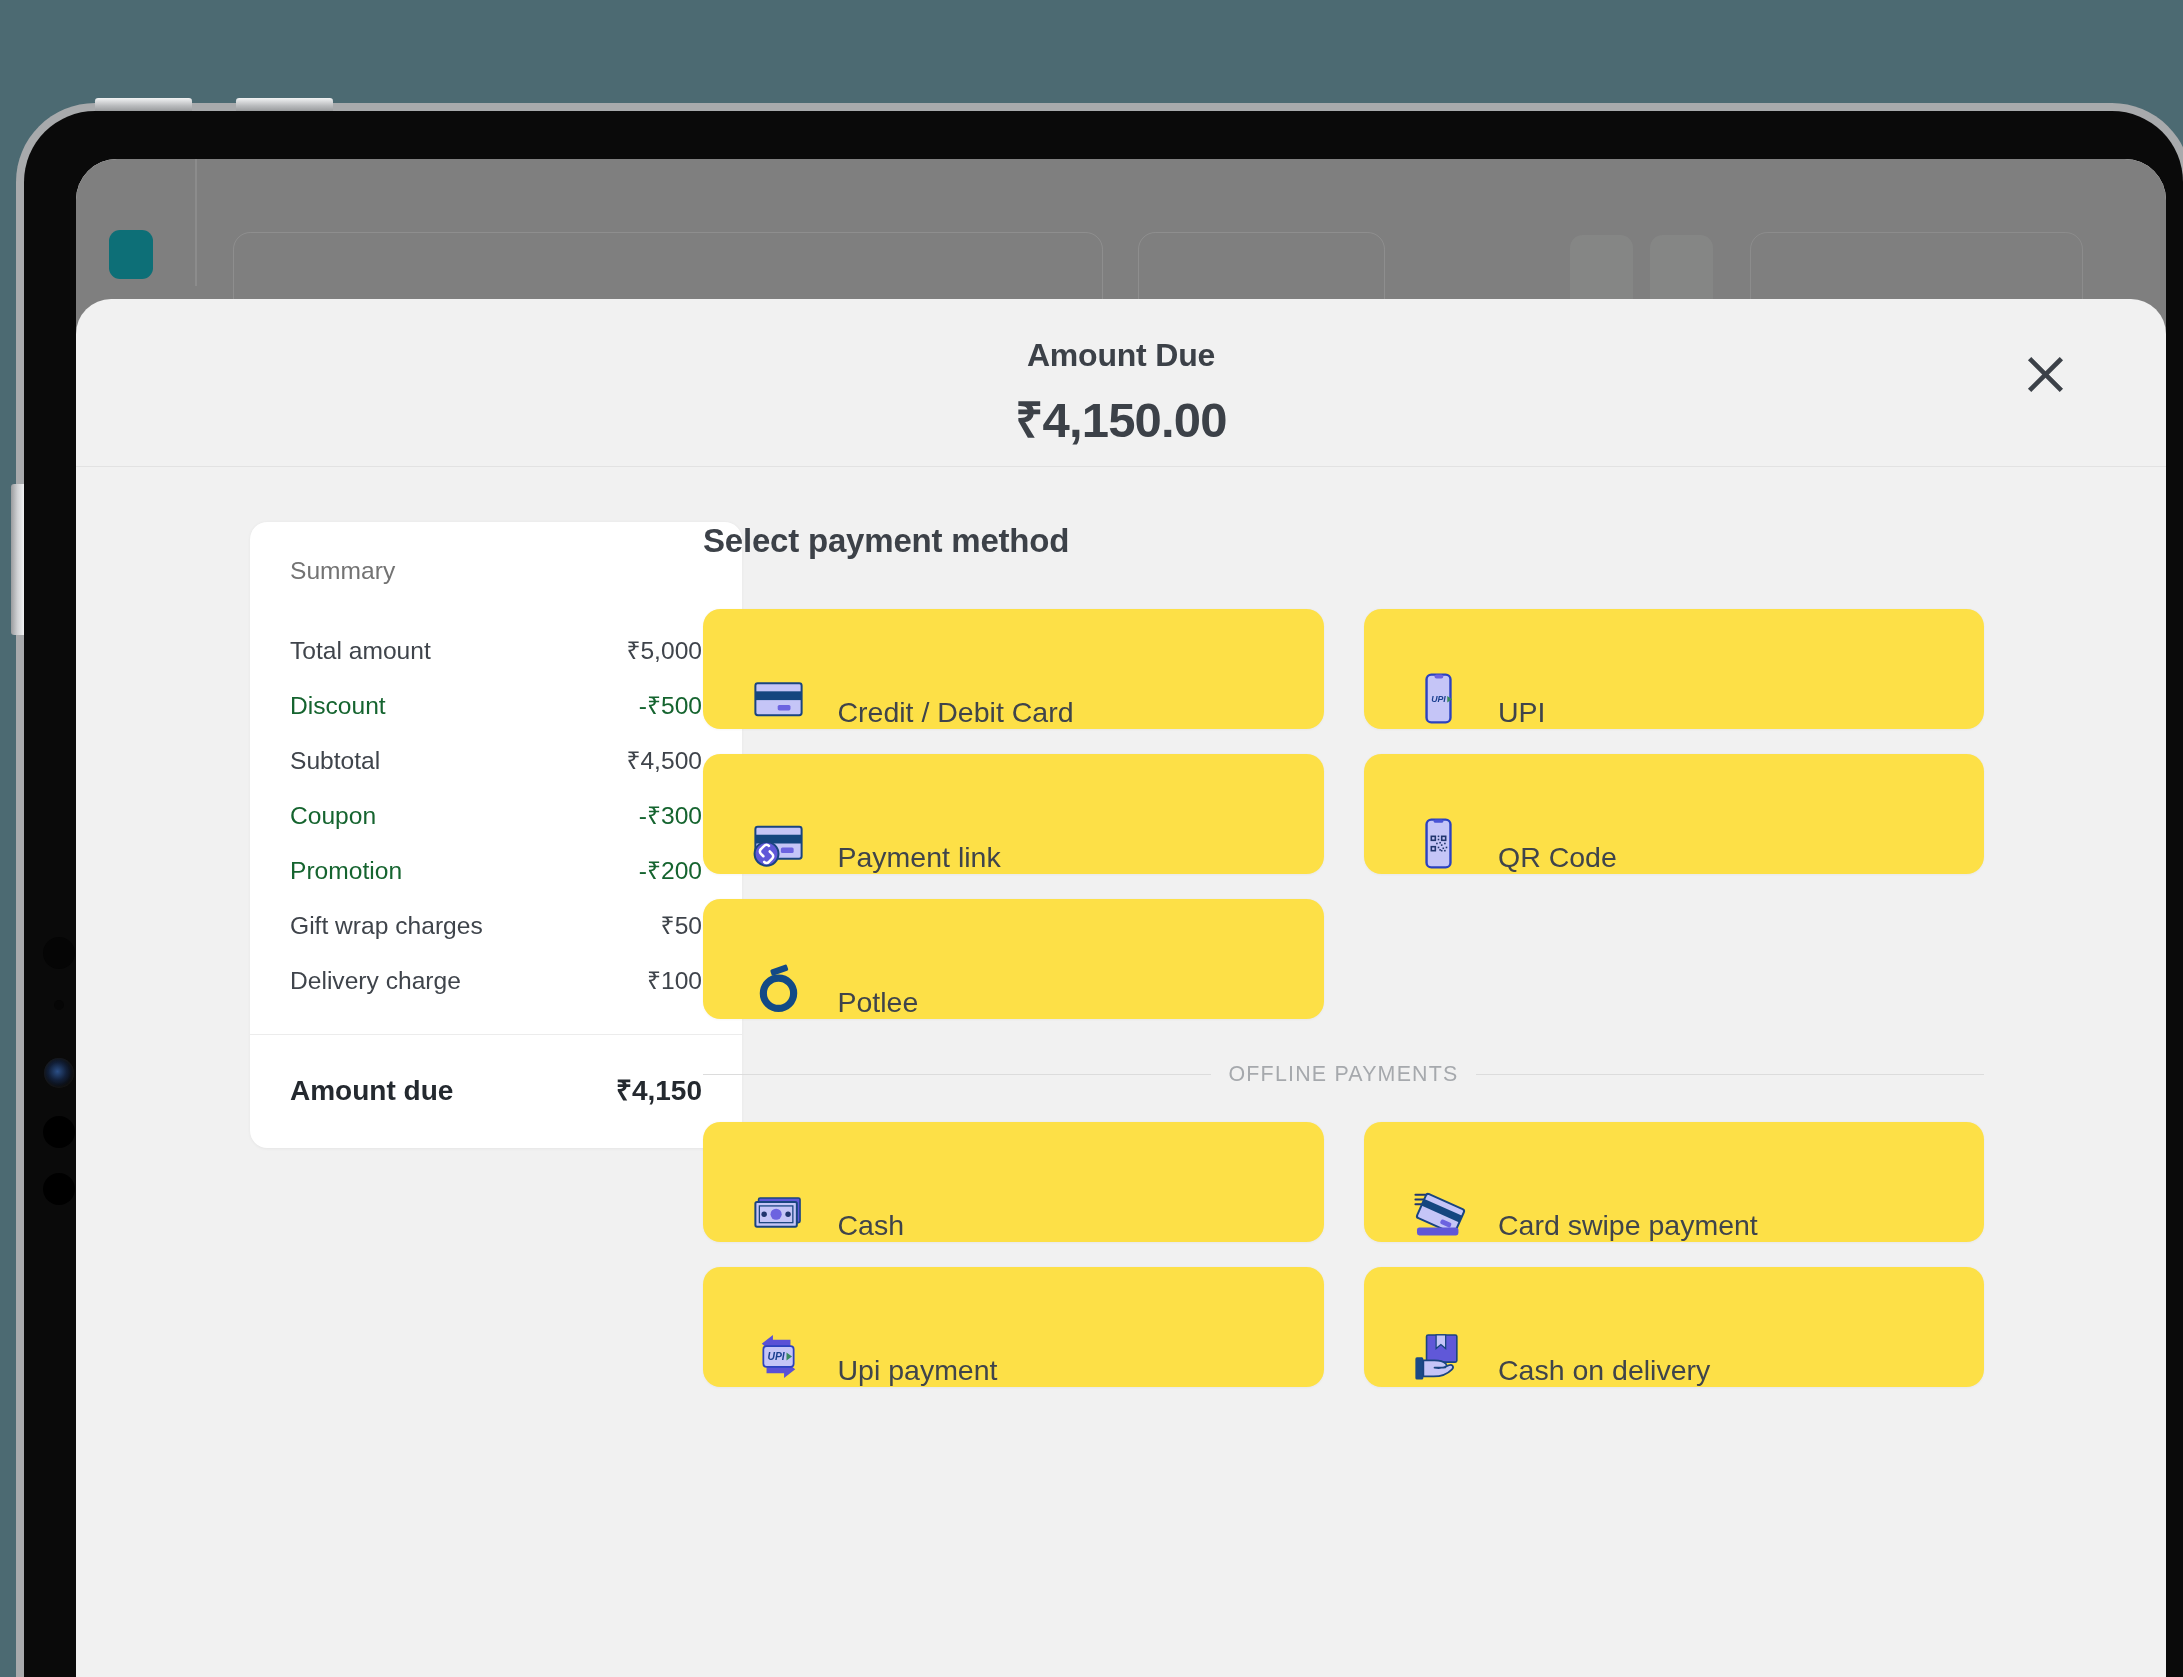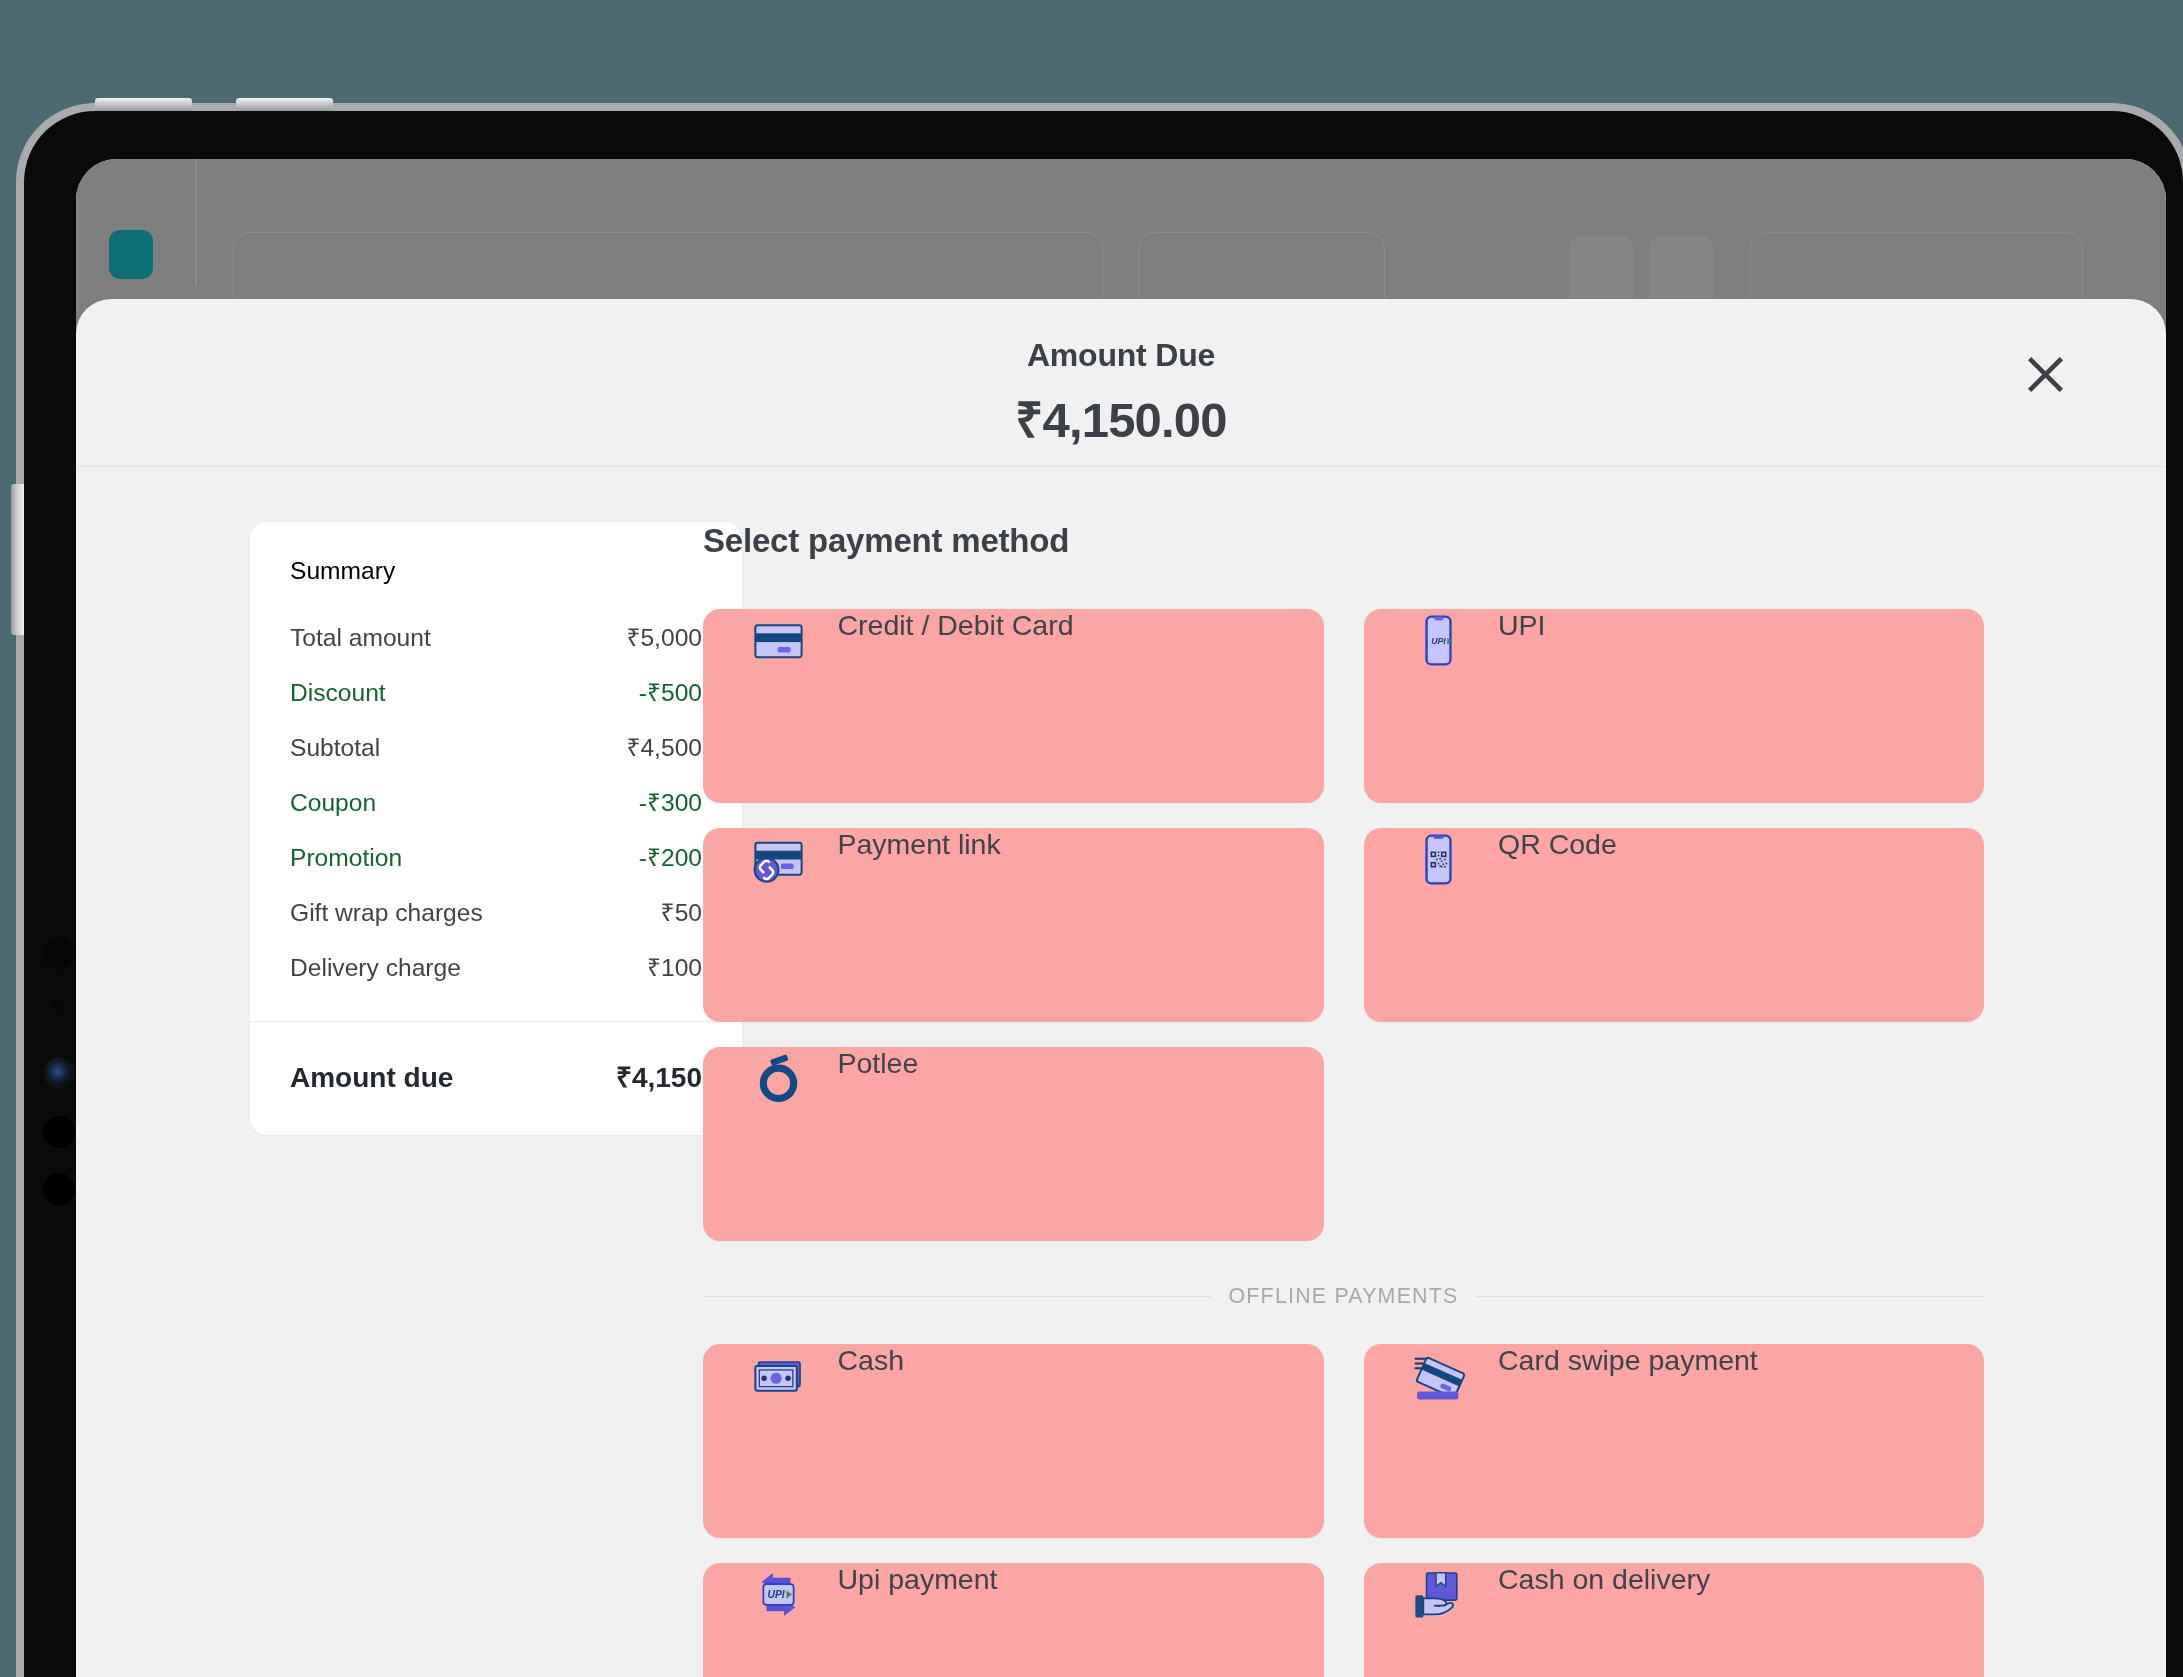--- a/index.html
+++ b/index.html
@@ -130,21 +130,21 @@
   #summary-col { width:492px; padding-left:174px; flex:0 0 auto; }
   #summary-card {
     width:492px;
     background:#fff;
     border-radius:17.4px;
     box-shadow:0 0.8px 3.2px rgba(0,0,0,0.05);
     padding:0;
   }
   #summary-inner { padding:35px 40px 20.6px 40px; }
   #summary-label {
-    font-size:24.6px; color:#000000; margin-bottom:24px; font-weight:400;
+    font-size:24.6px; color:#737373; margin-bottom:37px; font-weight:400;
   }
   .sum-row {
     display:flex; justify-content:space-between; align-items:baseline;
     padding:11px 0;
     font-size:24.6px; color:#3f444b;
   }
   .sum-row.green .sum-k, .sum-row.green .sum-v { color:#15642f; }
   #summary-divider { height:1.6px; background:#ececec; margin:6.3px 0 0 0; }
   #summary-total {
     display:flex; justify-content:space-between; align-items:baseline;
@@ -157,24 +157,24 @@
   #methods-title {
     font-size:33px; font-weight:bold; color:#3c4148;
     margin-bottom:49px; letter-spacing:-0.2px;
   }
   .grid {
     display:grid;
     grid-template-columns: 1fr 1fr;
     gap:25px 40px;
   }
   .pm-card {
-    background:#fca5a5;
+    background:#fde047;
     border-radius:17.4px;
-    height:194px;
-    display:flex; align-items:flex-start;
+    height:120px;
+    display:flex; align-items:flex-end;
     padding-left:44px;
     gap:28.5px;
     cursor:pointer;
     box-shadow:0 0.8px 2.4px rgba(0,0,0,0.04);
   }
   .pm-label { font-size:28.5px; color:#3f444b; }
   .pm-icon { flex:0 0 auto; width:62px; height:62px; display:flex; align-items:center; justify-content:center; }
   .pm-icon svg { display:block; }
 
   

